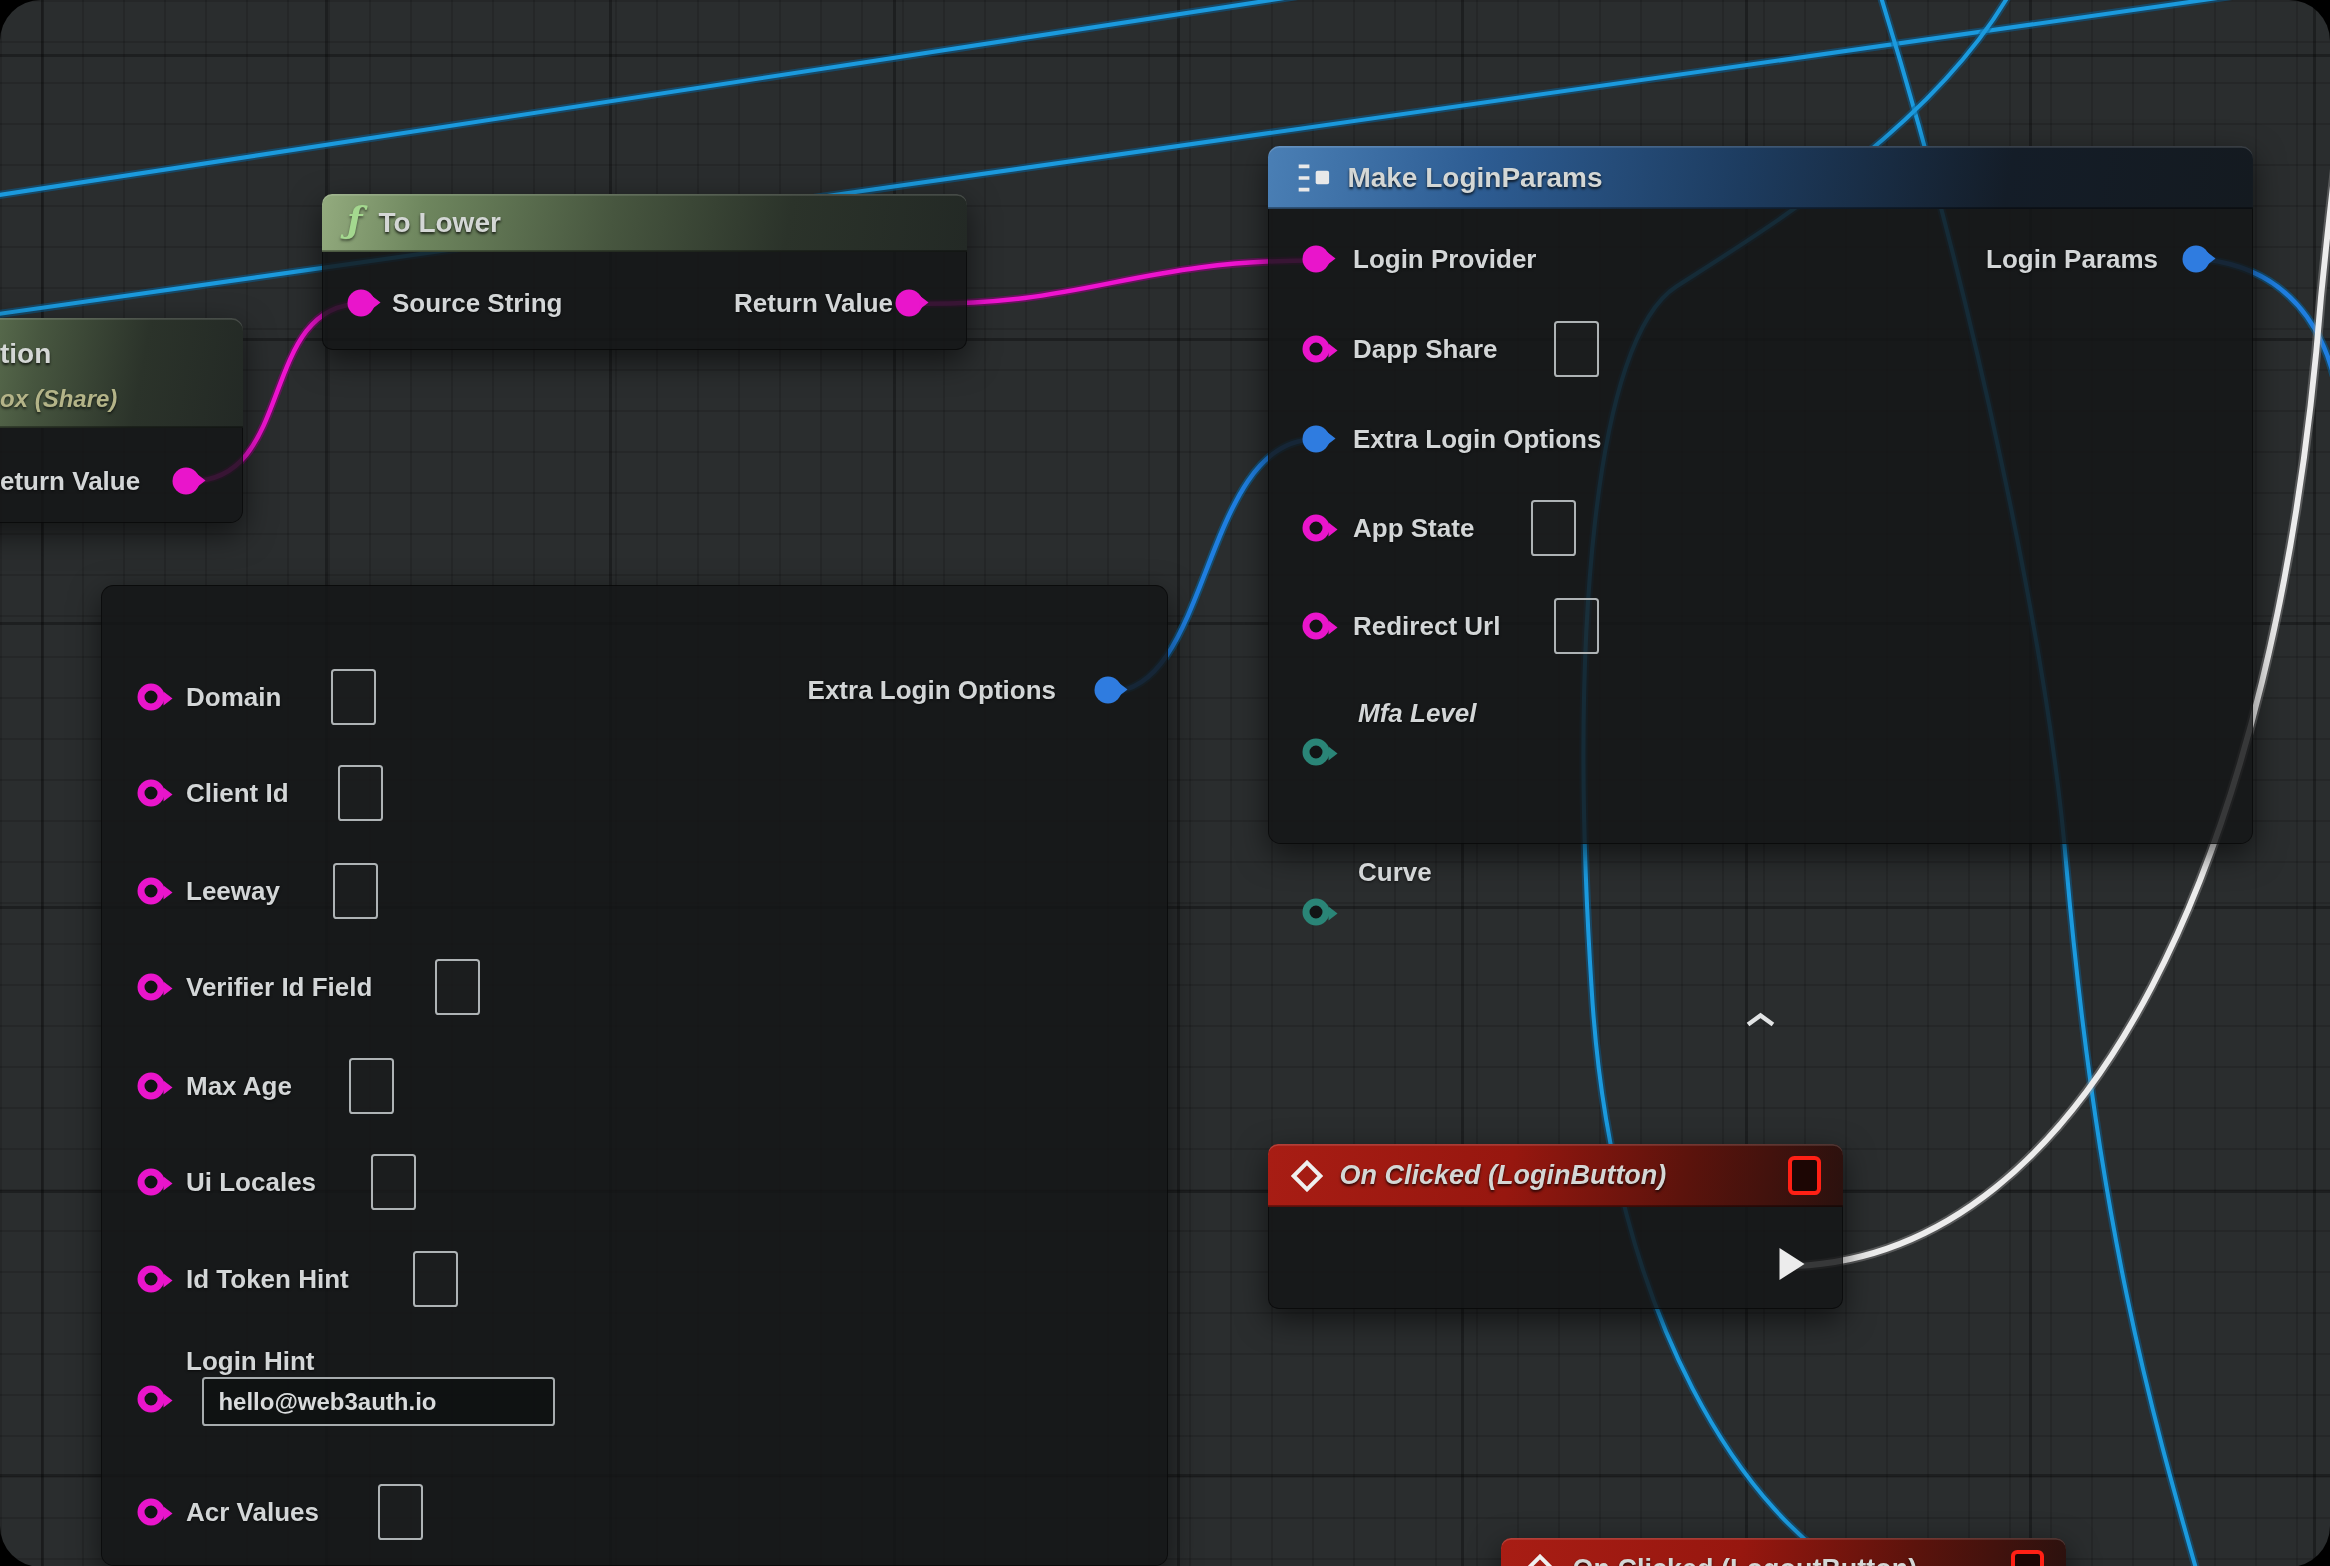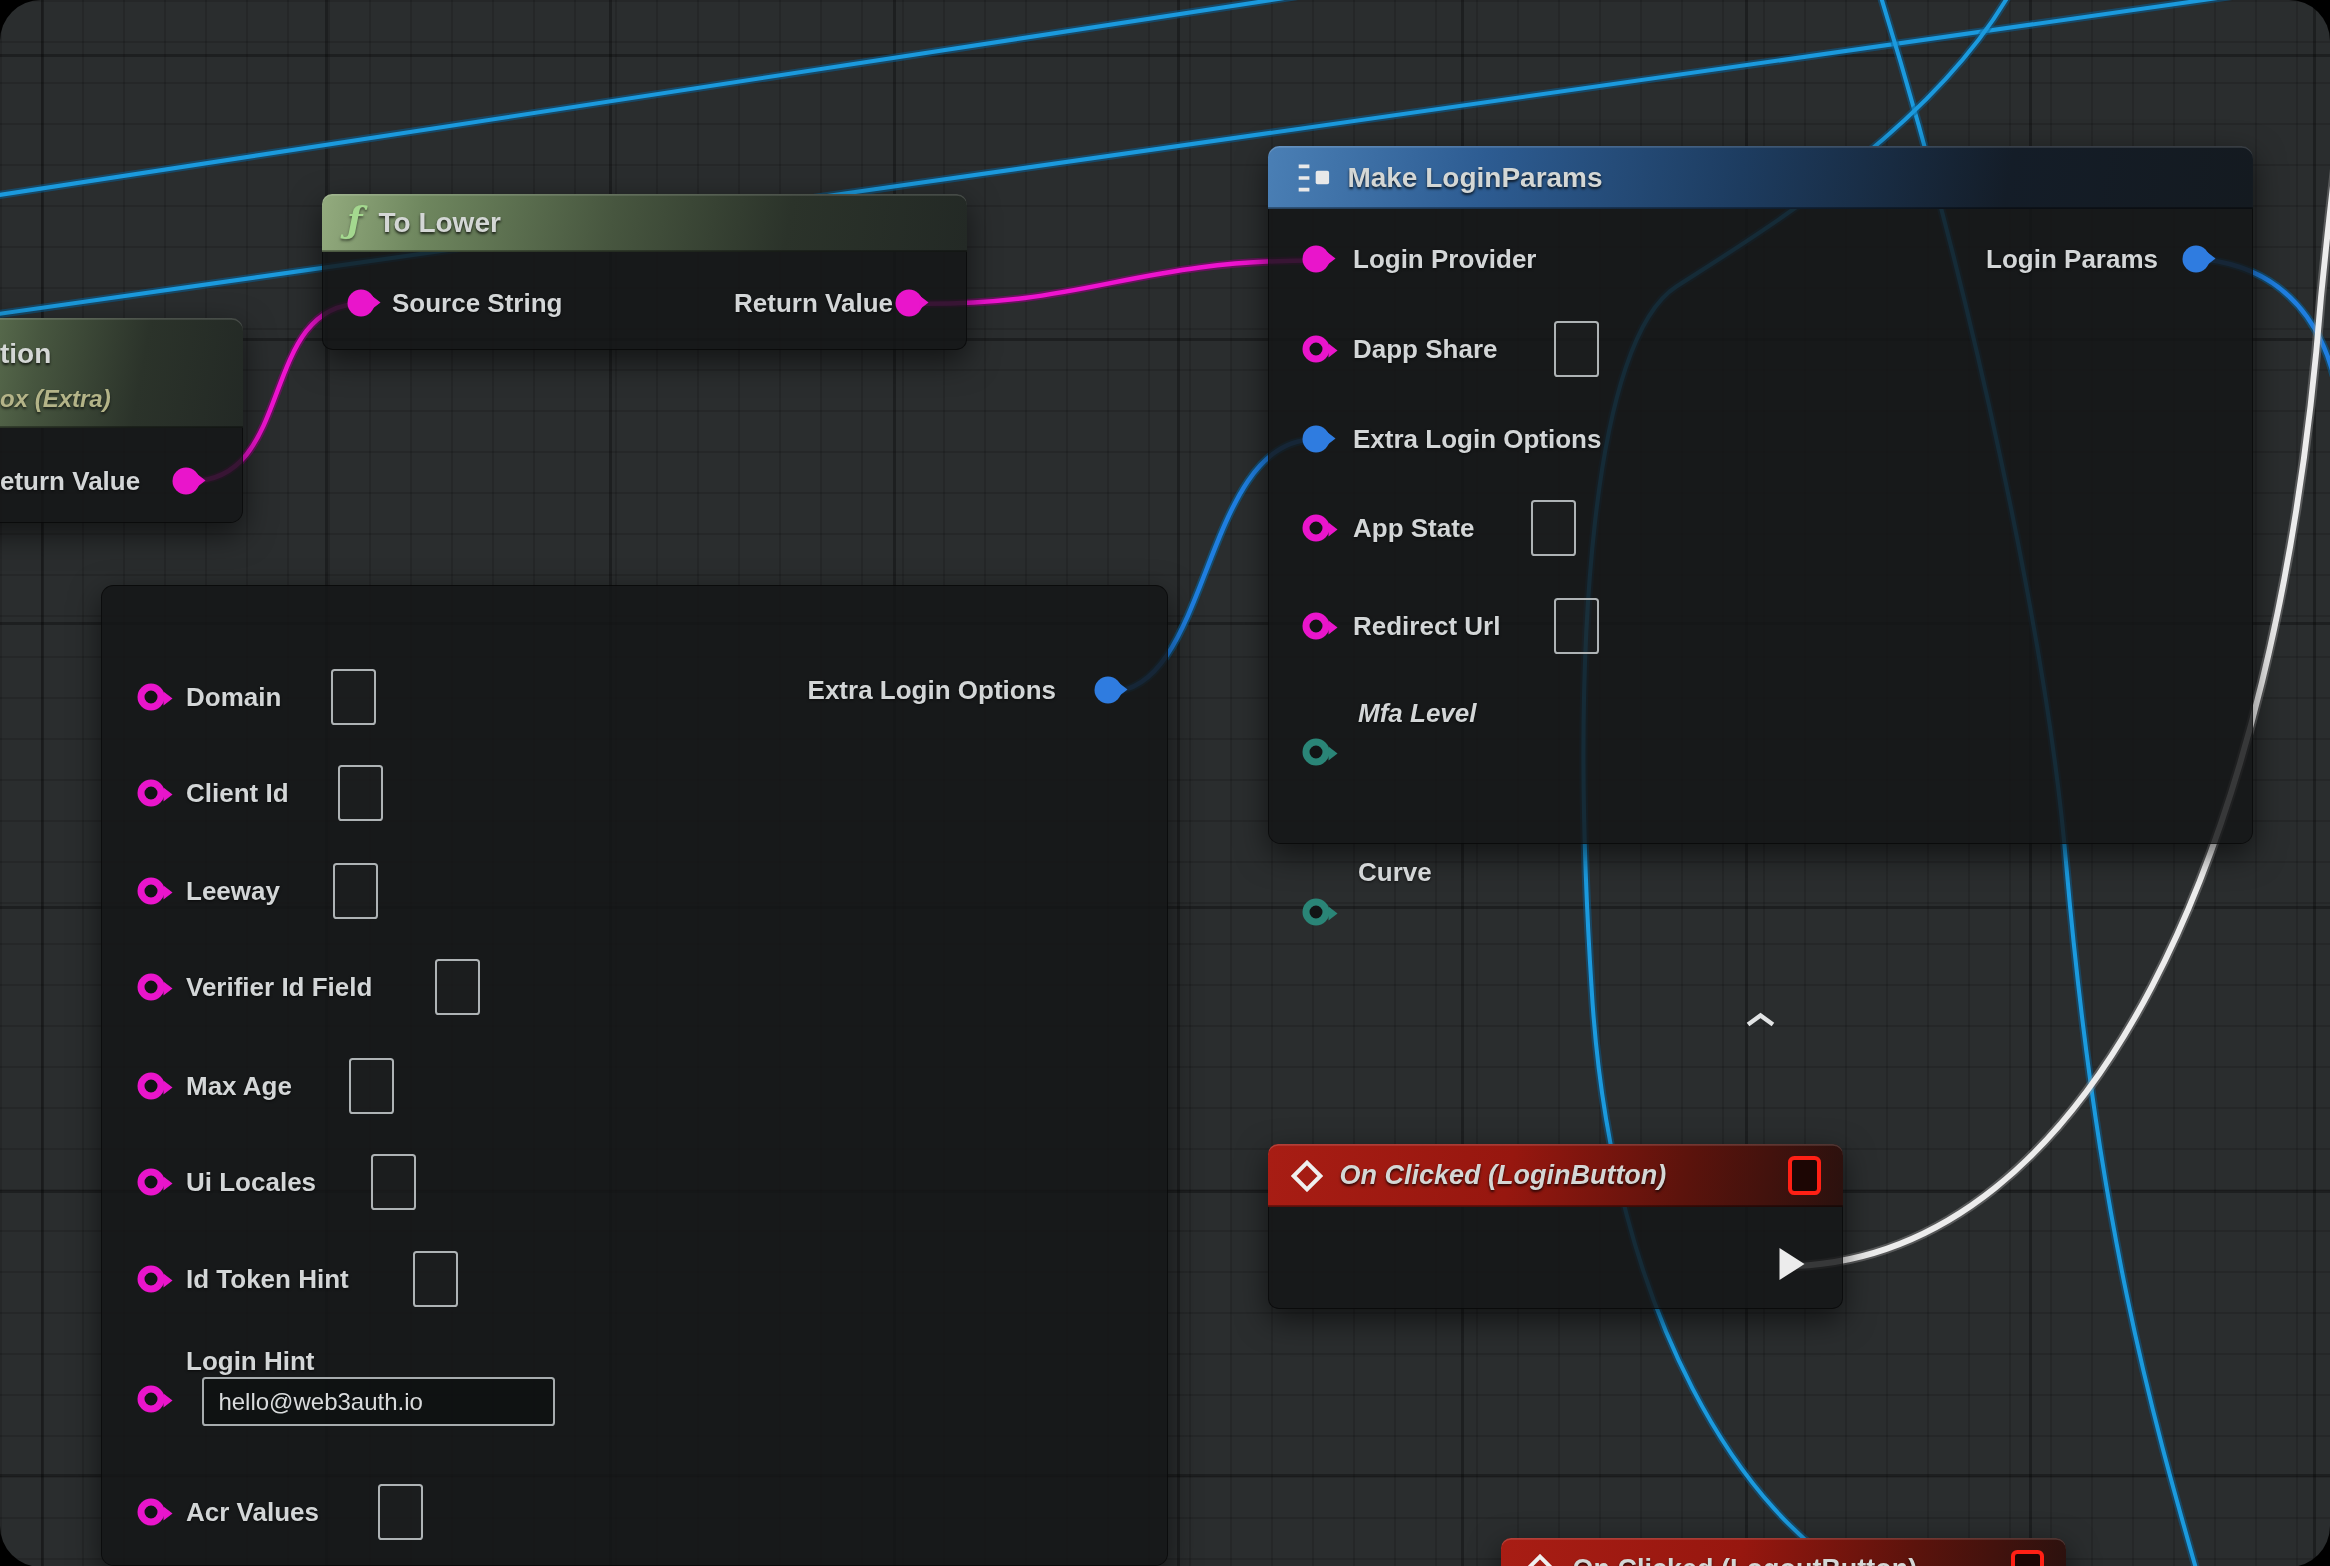--- a/index.html
+++ b/index.html
@@ -32,21 +32,21 @@
   .c-struct{color:#2f7ce0;}
   .c-enum{color:#2a8577;}
   .lbl{position:absolute;transform:translateY(-50%);font-size:26px;font-weight:700;color:#d3d6d7;
     text-shadow:0 1.8px 2.7px rgba(0,0,0,.65);white-space:nowrap;}
   .lbl-r{text-align:right;}
   .valbox{position:absolute;width:41px;height:52px;transform:translateY(-50%);border:2.7px solid #aeb3b5;border-radius:3.6px;background:rgba(255,255,255,.02);}
   .dropdown{position:absolute;width:517px;height:59px;box-sizing:border-box;background:rgba(9,11,12,.78);
     border:1.8px solid #3a3e40;border-radius:9px;display:flex;align-items:center;justify-content:space-between;padding:0 27px;}
   .dd-text{font-size:21.6px;font-weight:700;color:#8e9395;letter-spacing:1.8px;}
   .textfield{position:absolute;box-sizing:border-box;border:2.7px solid #a7acae;border-radius:3.6px;
-    background:rgba(10,12,13,.55);color:#d9dbdc;font-size:24px;font-weight:400;padding:0 14.4px;outline:none;
+    background:rgba(10,12,13,.55);color:#d9dbdc;font-size:24px;font-weight:700;padding:0 14.4px;outline:none;
     font-family:"Liberation Sans",sans-serif;}
   .fn-icon{font-family:"DejaVu Serif",serif;font-style:italic;font-weight:700;font-size:36px;color:#a4d88f;text-shadow:0 1.8px 2.7px rgba(0,0,0,.5);}
   .redbox{width:25px;height:31px;border:4.5px solid #ff2015;border-radius:6.3px;background:#1d0604;box-sizing:content-box;}
   .execpin{position:absolute;transform:translate(-50%,-50%);}
 </style>
 </head>
 <body>
 
 <div class="screen">
 
@@ -93,21 +93,21 @@
       <g>
         <path d="M 1994,1406 C 2320,1392 2530,950 2578,330 C 2588,230 2596,160 2604,110" stroke="#8f8f8f" stroke-width="11" opacity="0.45"></path>
         <path d="M 1994,1406 C 2320,1392 2530,950 2578,330 C 2588,230 2596,160 2604,110" stroke="#ececec" stroke-width="6.5"></path>
       </g>
     </g>
   </svg>
 
   <div class="node" style="left:-135px;top:318px;width:378px;height:205px;">
     <div class="hdr hdr-green" style="height:110px;"></div>
     <div class="title" style="position:absolute;left:135px;top:20px;">tion</div>
-    <div class="subtitle" style="position:absolute;left:135px;top:67px;">ox (Extra)</div>
+    <div class="subtitle" style="position:absolute;left:135px;top:67px;">ox (Share)</div>
     <div class="lbl" style="left:135px;top:163px;">eturn Value</div>
     <div class="pin pin-solid c-str" style="left:321px;top:163px;"></div>
   </div>
 
   <div class="node" style="left:322px;top:194px;width:645px;height:156px;border-radius:10.8px;">
     <div class="hdr hdr-green" style="height:58px;border-radius:10px 10px 0 0;">
       <span class="fn-icon" style="margin-left:25px;margin-top:-7.2px;">ƒ</span>
       <span class="title" style="margin-left:16px;">To Lower</span>
     </div>
     <div class="pin pin-solid c-str" style="left:39px;top:109px;"></div>

